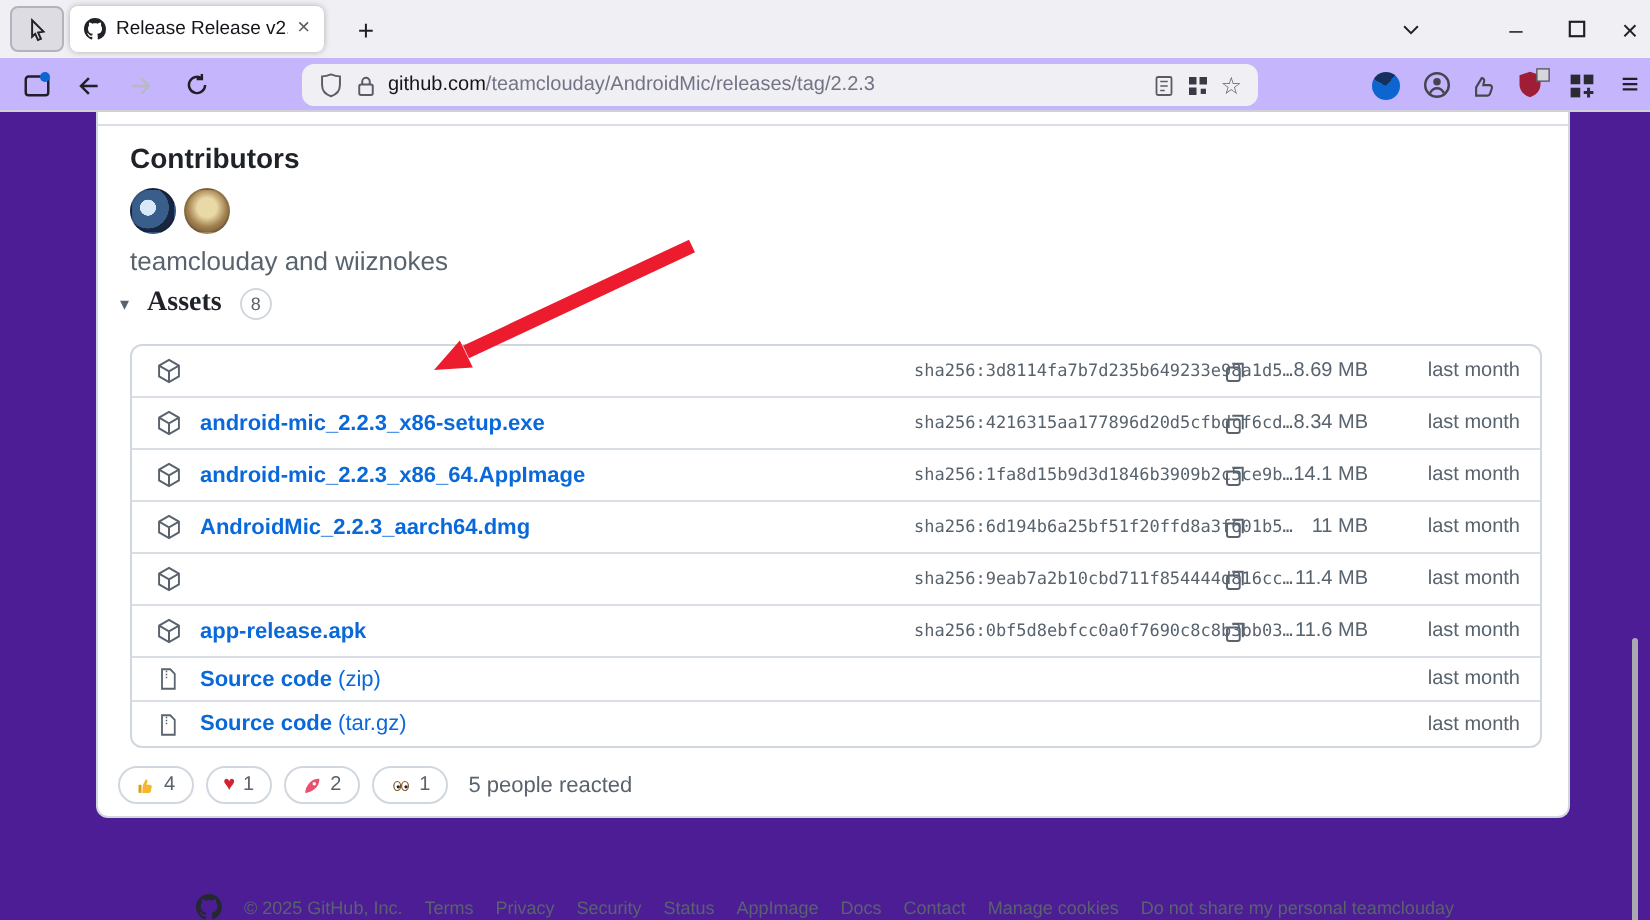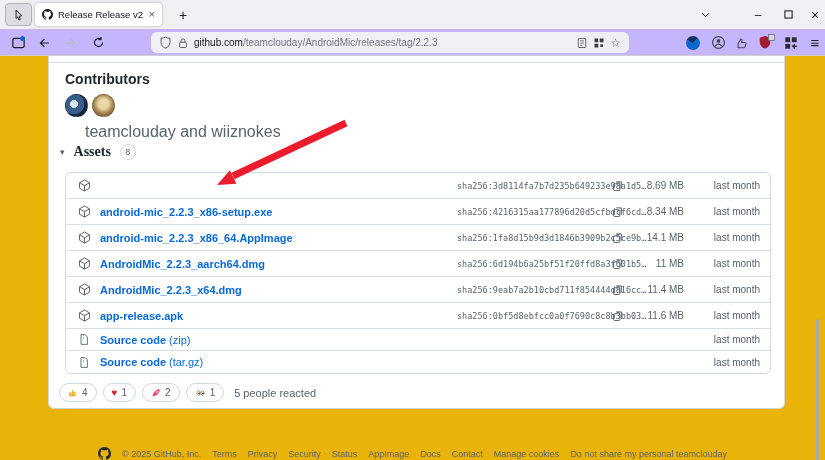--- a/index.html
+++ b/index.html
@@ -30,30 +30,30 @@
   .url-path { color:#737387; }
   .url-spacer { flex:1; }
   .star-glyph { font-size:12px; color:#5b5b66; line-height:1; }
   .blue-pie { width:14px; height:14px; border-radius:50%;
     background:conic-gradient(#15305c 0deg 40deg, #0d66d0 40deg 300deg, #15305c 300deg 360deg); }
   .red-shield { position:relative; width:16px; height:16px; }
   .menu-glyph { font-size:15px; color:#1f1f25; line-height:1; }
   .blue-dot { position:absolute; right:1px; top:1px; width:5px; height:5px; border-radius:50%; background:#0d66d0; }
 
   
-  .content { position:absolute; top:56px; left:0; right:0; bottom:0; background:#eab308; }
+  .content { position:absolute; top:56px; left:0; right:0; bottom:0; background:#4c1d95; }
   .release-box { position:absolute; left:48px; top:0; width:737px; height:353px;
     border-left:1px solid #d0d7de; border-right:1px solid #d0d7de; border-bottom:1px solid #d0d7de;
     border-radius:0 0 6px 6px; background:#fff; }
   .box-divider { position:absolute; top:6px; left:0; right:0; height:1px; background:#d8dee4; }
   .contrib-heading { position:absolute; left:16px; top:15px; font-size:14px; font-weight:bold; color:#1f2328; }
   .avatar { position:absolute; top:38px; width:23px; height:23px; border-radius:50%; border:1px solid rgba(0,0,0,.1); }
   .avatar-1 { left:16px; background:radial-gradient(circle at 38% 42%, #d8e8f7 0 22%, #3a5e8c 23% 58%, #18273f 59%); }
   .avatar-2 { left:43px; background:radial-gradient(circle at 50% 42%, #e9d9a6 0 30%, #a2814f 60%, #564430 100%); }
-  .contrib-names { position:absolute; left:16px; top:67px; font-size:16px; color:#59636e;margin-left:20px; }
+  .contrib-names { position:absolute; left:16px; top:67px; font-size:13px; color:#59636e; }
 
   .assets-header { position:absolute; left:11px; top:88px; display:flex; align-items:center; gap:9px; }
   .disclosure { font-size:9px; color:#59636e; }
   .assets-title { font-size:14px; font-weight:bold; color:#1f2328;font-family:Liberation Serif, serif; }
   .assets-count { width:16px; height:16px; border:1px solid #d0d7de; border-radius:50%; font-size:9px;
     color:#59636e; display:flex; align-items:center; justify-content:center; }
 
   .assets-table { position:absolute; left:16px; top:116px; width:706px; border:1px solid #d0d7de;
     border-radius:6px; overflow:hidden; background:#fff; }
   .arow { position:relative; height:26px; border-bottom:1px solid #d8dee4; display:flex; align-items:center;
@@ -309,21 +309,20 @@
           <span class="adate">last month</span>
         </div>
 
         <div class="arow">
           <span class="icn">
               <svg width="13" height="13" viewBox="0 0 16 16">
                 <path d="M8 1.2 14.1 4.7 V11.3 L8 14.8 1.9 11.3 V4.7 Z" fill="none" stroke="#59636e" stroke-width="1.2"></path>
                 <path d="M1.9 4.7 8 8.2 14.1 4.7 M8 8.2 V14.8" fill="none" stroke="#59636e" stroke-width="1.2"></path>
               </svg>
             </span>
-          <a class="alink" href="#">AndroidMic_2.2.3_x64.dmg</a>
           <span class="sha">sha256:9eab7a2b10cbd711f854444d816cc…</span>
           <button class="copy-btn">
               <svg width="12" height="12" viewBox="0 0 16 16">
                 <rect x="2" y="5" width="8.5" height="9" rx="1.5" fill="none" stroke="#59636e" stroke-width="1.3"></rect>
                 <path d="M5.5 2.5h7v9" fill="none" stroke="#59636e" stroke-width="1.3"></path>
               </svg>
             </button>
           <span class="asize">11.4 MB</span>
           <span class="adate">last month</span>
         </div>

